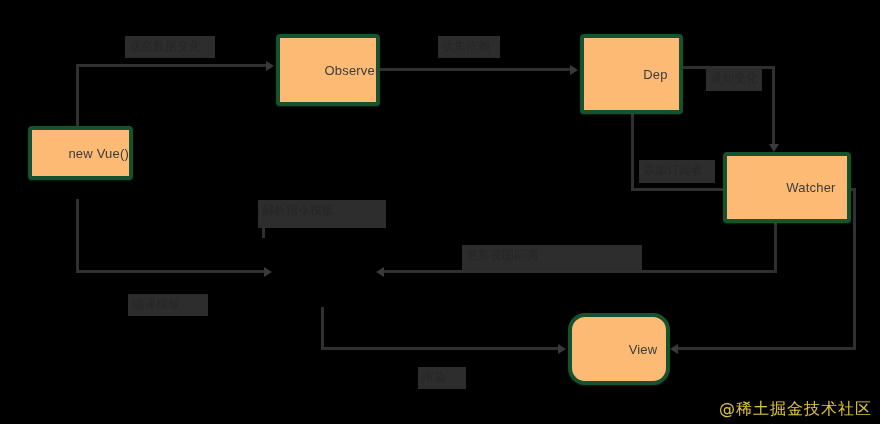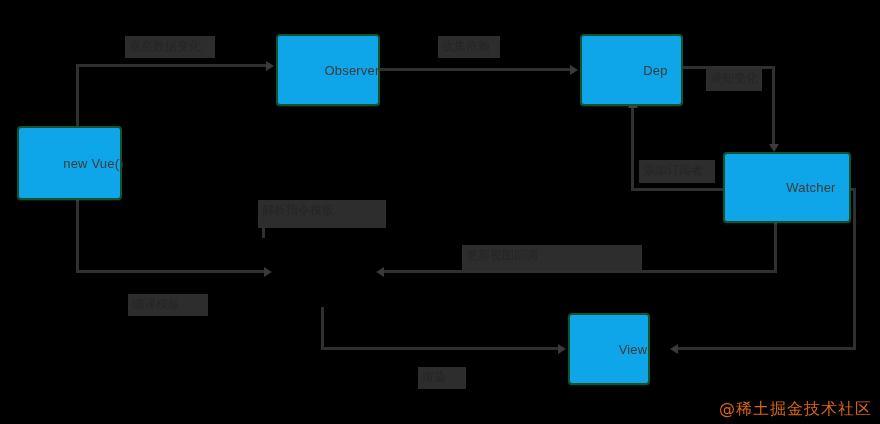--- a/index.html
+++ b/index.html
@@ -45,22 +45,22 @@
   }
   .arrow.up {
     border-left: 5px solid transparent;
     border-right: 5px solid transparent;
     border-bottom: 8px solid #3a3a3a;
   }
 
   
   .node {
     position: absolute;
-    background: #0ea5e9;
-    border: 2px solid #14532d;
+    background: #fdba74;
+    border: 4px solid #14532d;
     border-radius: 4px;
     box-shadow: 0 1px 2px rgba(255,255,255,0.10);
     display: flex;
     align-items: center;
     justify-content: center;
     box-sizing: border-box;
     padding-left: 48px;
   }
   .node-label {
     color: #3c3c3c;
@@ -79,21 +79,21 @@
     padding: 2px 4px;
     white-space: nowrap;
     box-sizing: border-box;
   }
 
   
   #watermark {
     position: absolute;
     right: 8px;
     bottom: 4px;
-    color: #f97316;
+    color: #fde047;
     font-size: 16px;
     letter-spacing: 1px;
     opacity: 0.88;
     white-space: nowrap;
     font-family: "DejaVu Sans", sans-serif;
   }
 </style>
 </head>
 <body>
 
@@ -142,36 +142,36 @@
   <div class="edge-label" style="left:639px; top:160px; width:76px; height:23px;">添加订阅者</div>
 
   <div class="edge-label" style="left:258px; top:200px; width:128px; height:28px;">解析指令模板</div>
 
   <div class="edge-label" style="left:462px; top:245px; width:180px; height:26px;">更新视图回调</div>
 
   <div class="edge-label" style="left:128px; top:294px; width:80px; height:22px;">编译模板</div>
 
   <div class="edge-label" style="left:418px; top:367px; width:48px; height:22px;">渲染</div>
 
-  <div class="node" style="left:17px; top:126px; width:105px; height:74px;">
+  <div class="node" style="left:28px; top:126px; width:105px; height:54px;justify-content:flex-end;">
     <span class="node-label">new Vue()</span>
   </div>
 
   <div class="node" style="left:276px; top:34px; width:104px; height:72px;">
     <span class="node-label">Observer</span>
   </div>
 
-  <div class="node" style="left:580px; top:34px; width:103px; height:72px;">
+  <div class="node" style="left:580px; top:34px; width:103px; height:80px;">
     <span class="node-label">Dep</span>
   </div>
 
   <div class="node" style="left:723px; top:152px; width:128px; height:71px;">
     <span class="node-label">Watcher</span>
   </div>
 
 
-  <div class="node" style="left:568px; top:313px; width:82px; height:72px;">
+  <div class="node" style="left:568px; top:313px; width:102px; height:72px;border-radius:17px;">
     <span class="node-label">View</span>
   </div>
 
   <div id="watermark">@稀土掘金技术社区</div>
 
 </div>
 
 </body></html>

